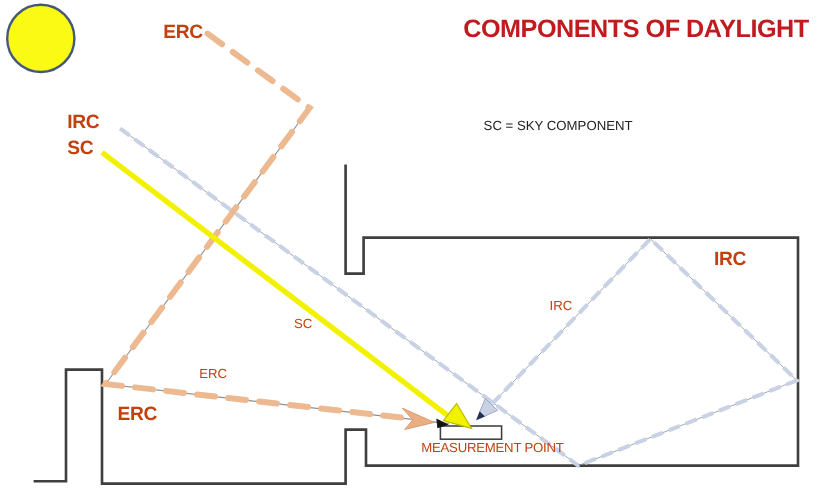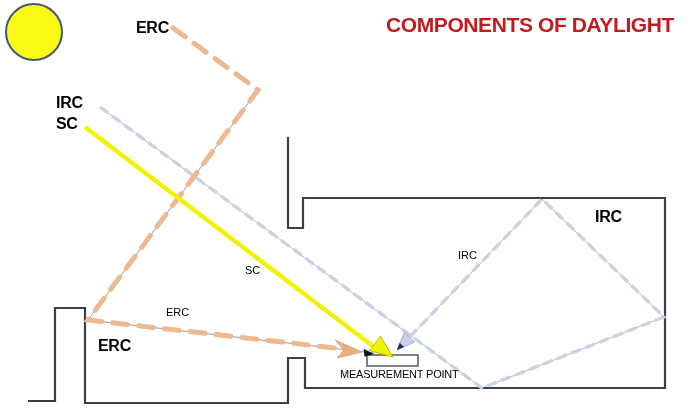--- a/index.html
+++ b/index.html
@@ -1,29 +1,29 @@
 <!DOCTYPE html>
 <html><head>
 <meta charset="utf-8">
 <style>
   html,body{margin:0;padding:0;background:#ffffff;}
   #stage{
     position:relative;width:692px;height:415px;background:#ffffff;
     font-family:"Liberation Sans",sans-serif;overflow:hidden;
   }
   #diagram-svg{position:absolute;left:0;top:0;}
-  .lbl{position:absolute;color:#000000;white-space:nowrap;}
+  .lbl{position:absolute;color:#c2410c;white-space:nowrap;}
   .lbl-bold{font-weight:bold;font-size:16px;letter-spacing:-0.3px;}
   .lbl-small{font-size:11px;}
   #page-title{
     position:absolute;left:386px;top:13px;width:288px;
     font-size:21px;font-weight:bold;letter-spacing:-0.4px;
   }
   #legend{position:absolute;left:403px;top:98px;font-size:11px;line-height:15px;color:#222;}
-  #measurement-label{position:absolute;left:340px;top:368px;font-size:11px;letter-spacing:-0.2px;}
+  #measurement-label{position:absolute;left:351px;top:368px;font-size:11px;letter-spacing:-0.2px;}
 </style>
 </head>
 <body>
 
 <div id="stage">
 
   <svg id="diagram-svg" width="692" height="415" viewBox="0 0 692 415">
 
     <path d="M28,401 H55 V308 H85 V403 H288 V358 H305 V388 H665 V198 H303 V228 H288 V137" fill="none" stroke="#3F3F3F" stroke-width="2.2"></path>
 
@@ -44,20 +44,21 @@
     <polygon points="393,357 369.5,350.5 380.5,336.3" fill="#F2F200" stroke="#BDBD00" stroke-width="1"></polygon>
     <polygon points="397,350 404.4,332.1 414.6,341.9" fill="#C9D2E5" stroke="#97A5C6" stroke-width="0.8"></polygon>
     <polygon points="397,350 399.7,342.8 404.1,347" fill="#232F52"></polygon>
 
     <circle cx="34" cy="32" r="28" fill="#FAFA14" stroke="#46587A" stroke-width="2"></circle>
   </svg>
 
   <div id="page-title" style="color:#C11B1F;">COMPONENTS OF DAYLIGHT</div>
 
   <div id="legend">
+    <div>SC = SKY COMPONENT</div>
   </div>
 
   <div class="lbl lbl-bold" style="left:136px;top:19px;">ERC</div>
 
   <div class="lbl lbl-bold" style="left:56px;top:94px;">IRC</div>
 
   <div class="lbl lbl-bold" style="left:56px;top:115px;">SC</div>
 
   <div class="lbl lbl-small" style="left:245px;top:264px;">SC</div>
 

